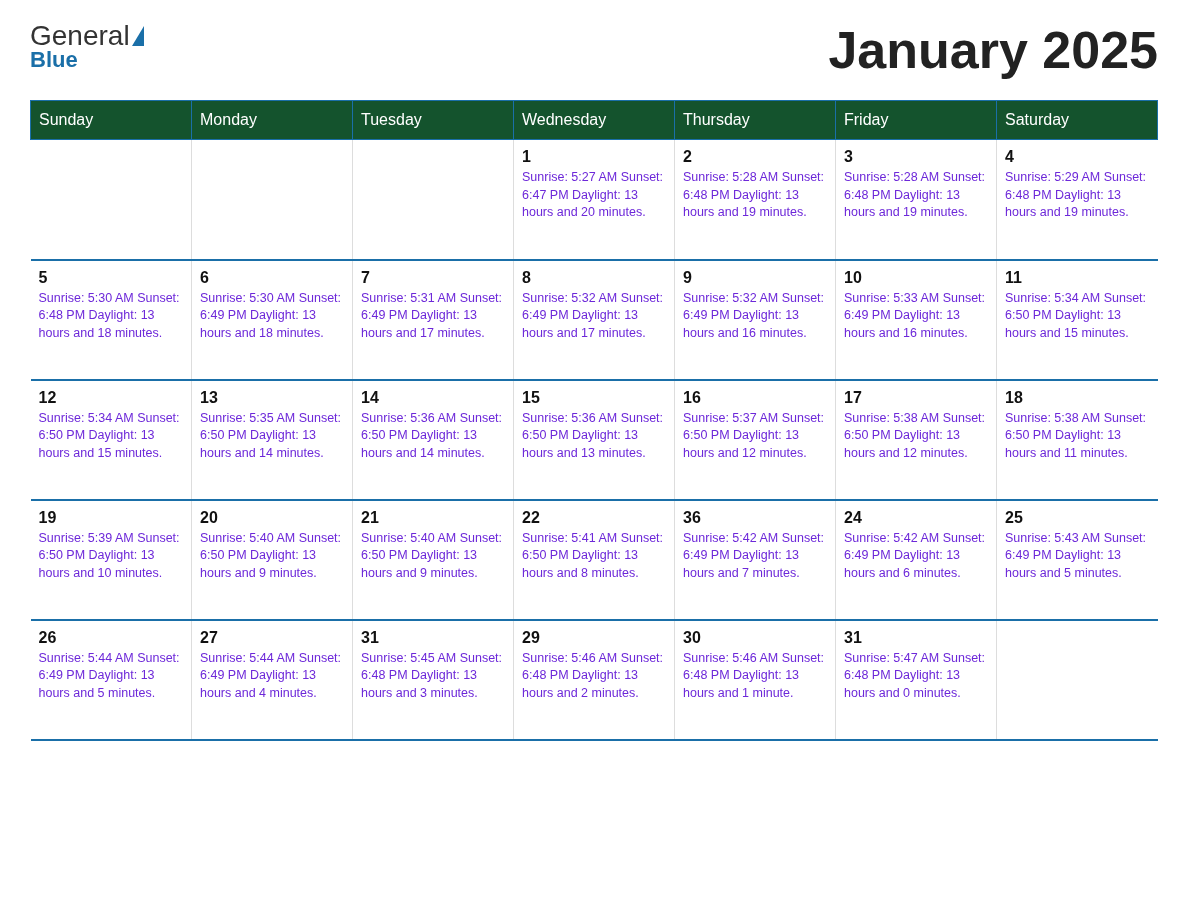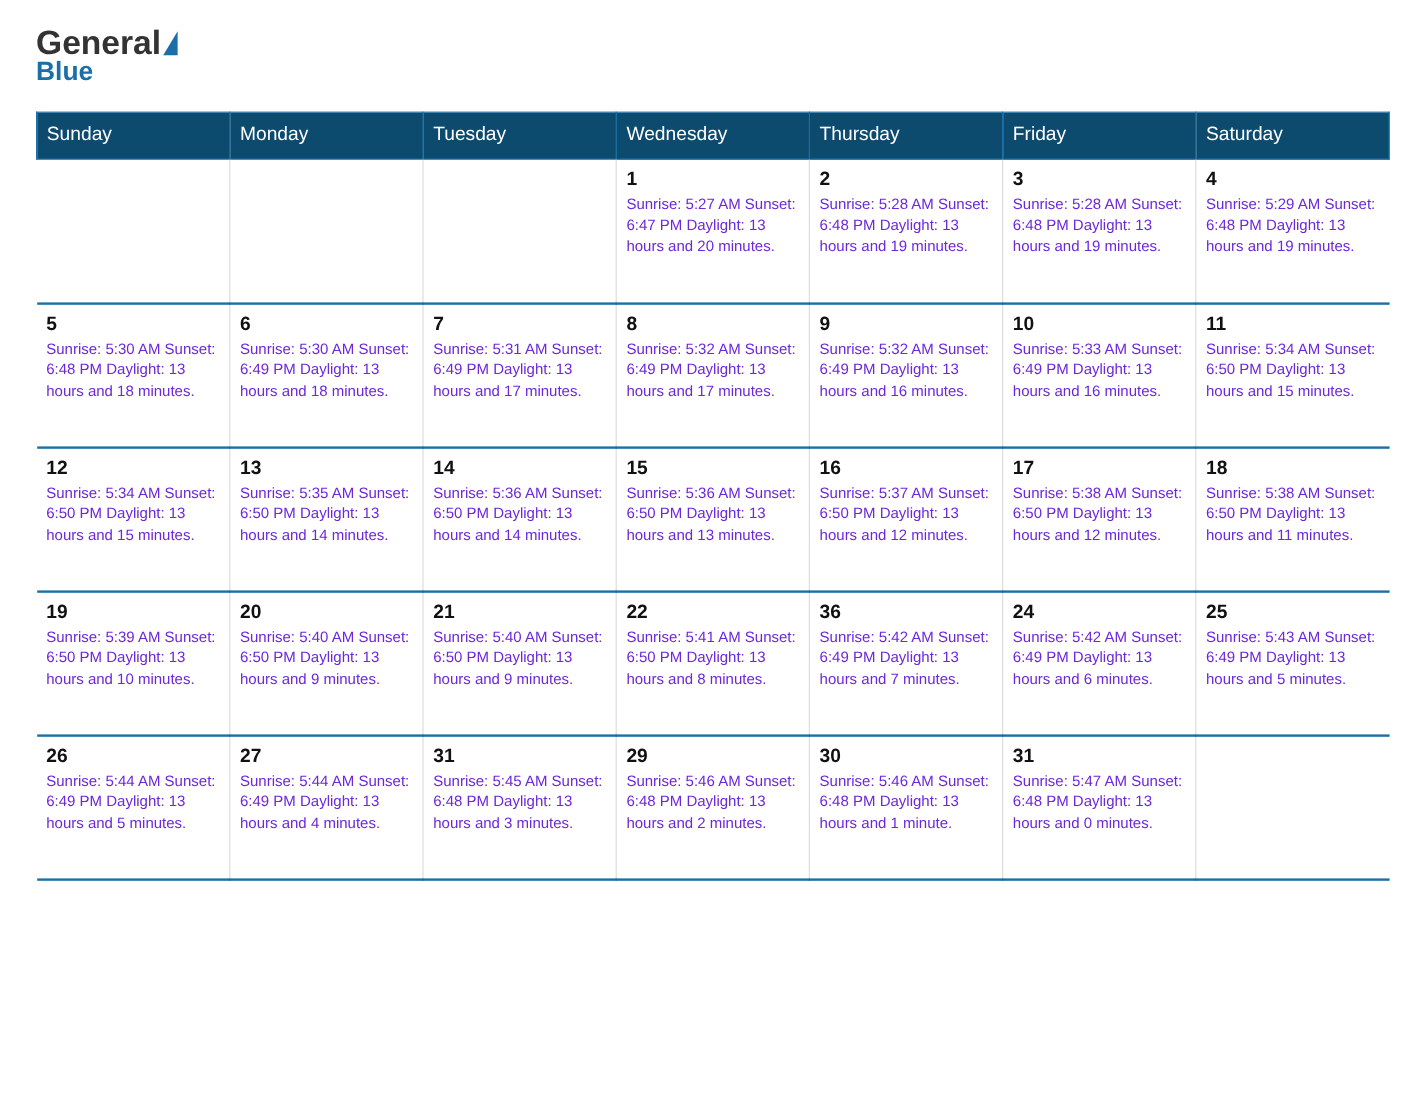--- a/index.html
+++ b/index.html
@@ -16,21 +16,21 @@
       align-items: flex-start;
       margin-bottom: 20px;
     }
     .logo {
       display: flex;
       flex-direction: column;
       align-items: flex-start;
     }
     .logo-text {
       font-size: 28px;
-      font-weight: bold;
+      font-weight: normal;
       color: #333;
       display: flex;
       align-items: center;
     }
     .logo-general { color: #333; }
     .logo-triangle {
       display: inline-block;
       width: 0;
       height: 0;
       border-left: 12px solid transparent;
@@ -48,21 +48,21 @@
     }
     .location {
       font-size: 22px;
       color: #555;
     }
     table {
       width: 100%;
       border-collapse: collapse;
     }
     thead tr {
-      background-color: #0c4a6e;
+      background-color: #14532d;
     }
     thead th {
       color: #fff;
       padding: 10px 8px;
       text-align: left;
       font-size: 16px;
       font-weight: normal;
       border: 1px solid #1a6fa8;
     }
     tbody tr {
@@ -100,20 +100,21 @@
 
 <div class="header">
   <div class="logo">
     <div class="logo-text">
       <span class="logo-general">General</span>
       <span class="logo-triangle"></span>
     </div>
     <div class="logo-subtitle">Blue</div>
   </div>
   <div class="title-section">
+    <div class="month-title">January 2025</div>
   </div>
 </div>
 
 <table>
   <thead>
     <tr>
     <th>Sunday</th>
         <th>Monday</th>
         <th>Tuesday</th>
         <th>Wednesday</th>

